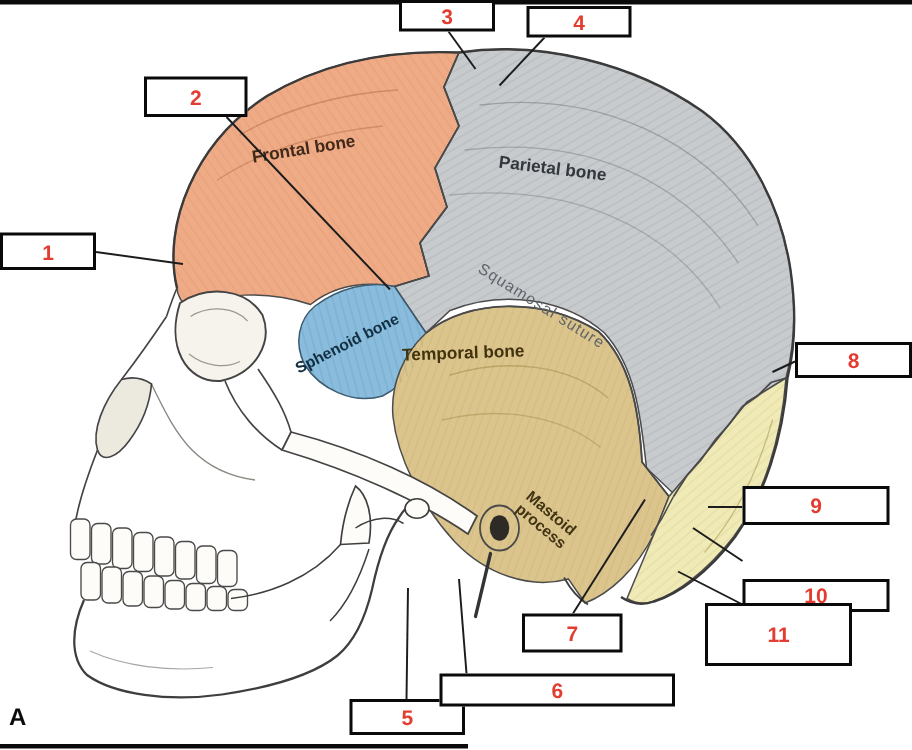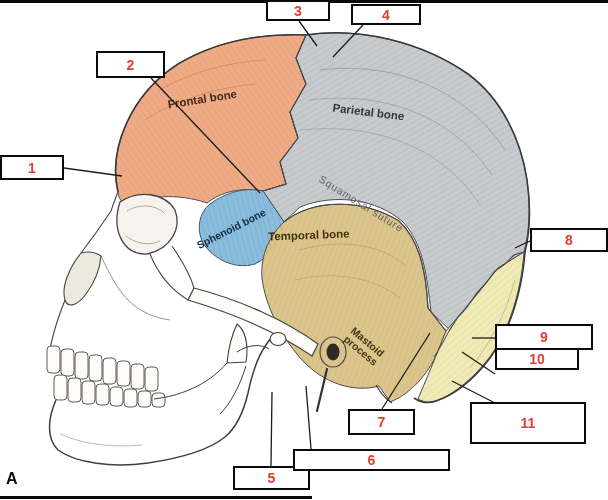--- a/index.html
+++ b/index.html
@@ -17,22 +17,22 @@
   .callout .num{color:#e23d30;font-size:14px;font-weight:700;line-height:1;}
   #c1{left:0px;top:155px;width:64px;height:25px;}
   #c2{left:96px;top:51px;width:69px;height:27px;}
   #c3{left:266px;top:0px;width:64px;height:21px;}
   #c4{left:351px;top:4px;width:70px;height:21px;}
   #c5{left:233px;top:466px;width:77px;height:24px;}
   #c6{left:293px;top:449px;width:157px;height:22px;}
   #c7{left:348px;top:409px;width:67px;height:26px;}
   #c8{left:530px;top:228px;width:78px;height:24px;}
   #c9{left:495px;top:324px;width:98px;height:26px;}
-  #c10{left:495px;top:348px;width:84px;height:22px;}
-  #c11{left:470px;top:402px;width:116px;height:42px;}
+  #c10{left:495px;top:386px;width:98px;height:22px;}
+  #c11{left:470px;top:402px;width:98px;height:42px;}
   .panel-letter{
     position:absolute;left:6px;top:470px;font-size:16px;font-weight:700;
     color:#0c0c0c;z-index:3;
   }
 </style>
 </head>
 <body>
 
 <div class="figure">
 

